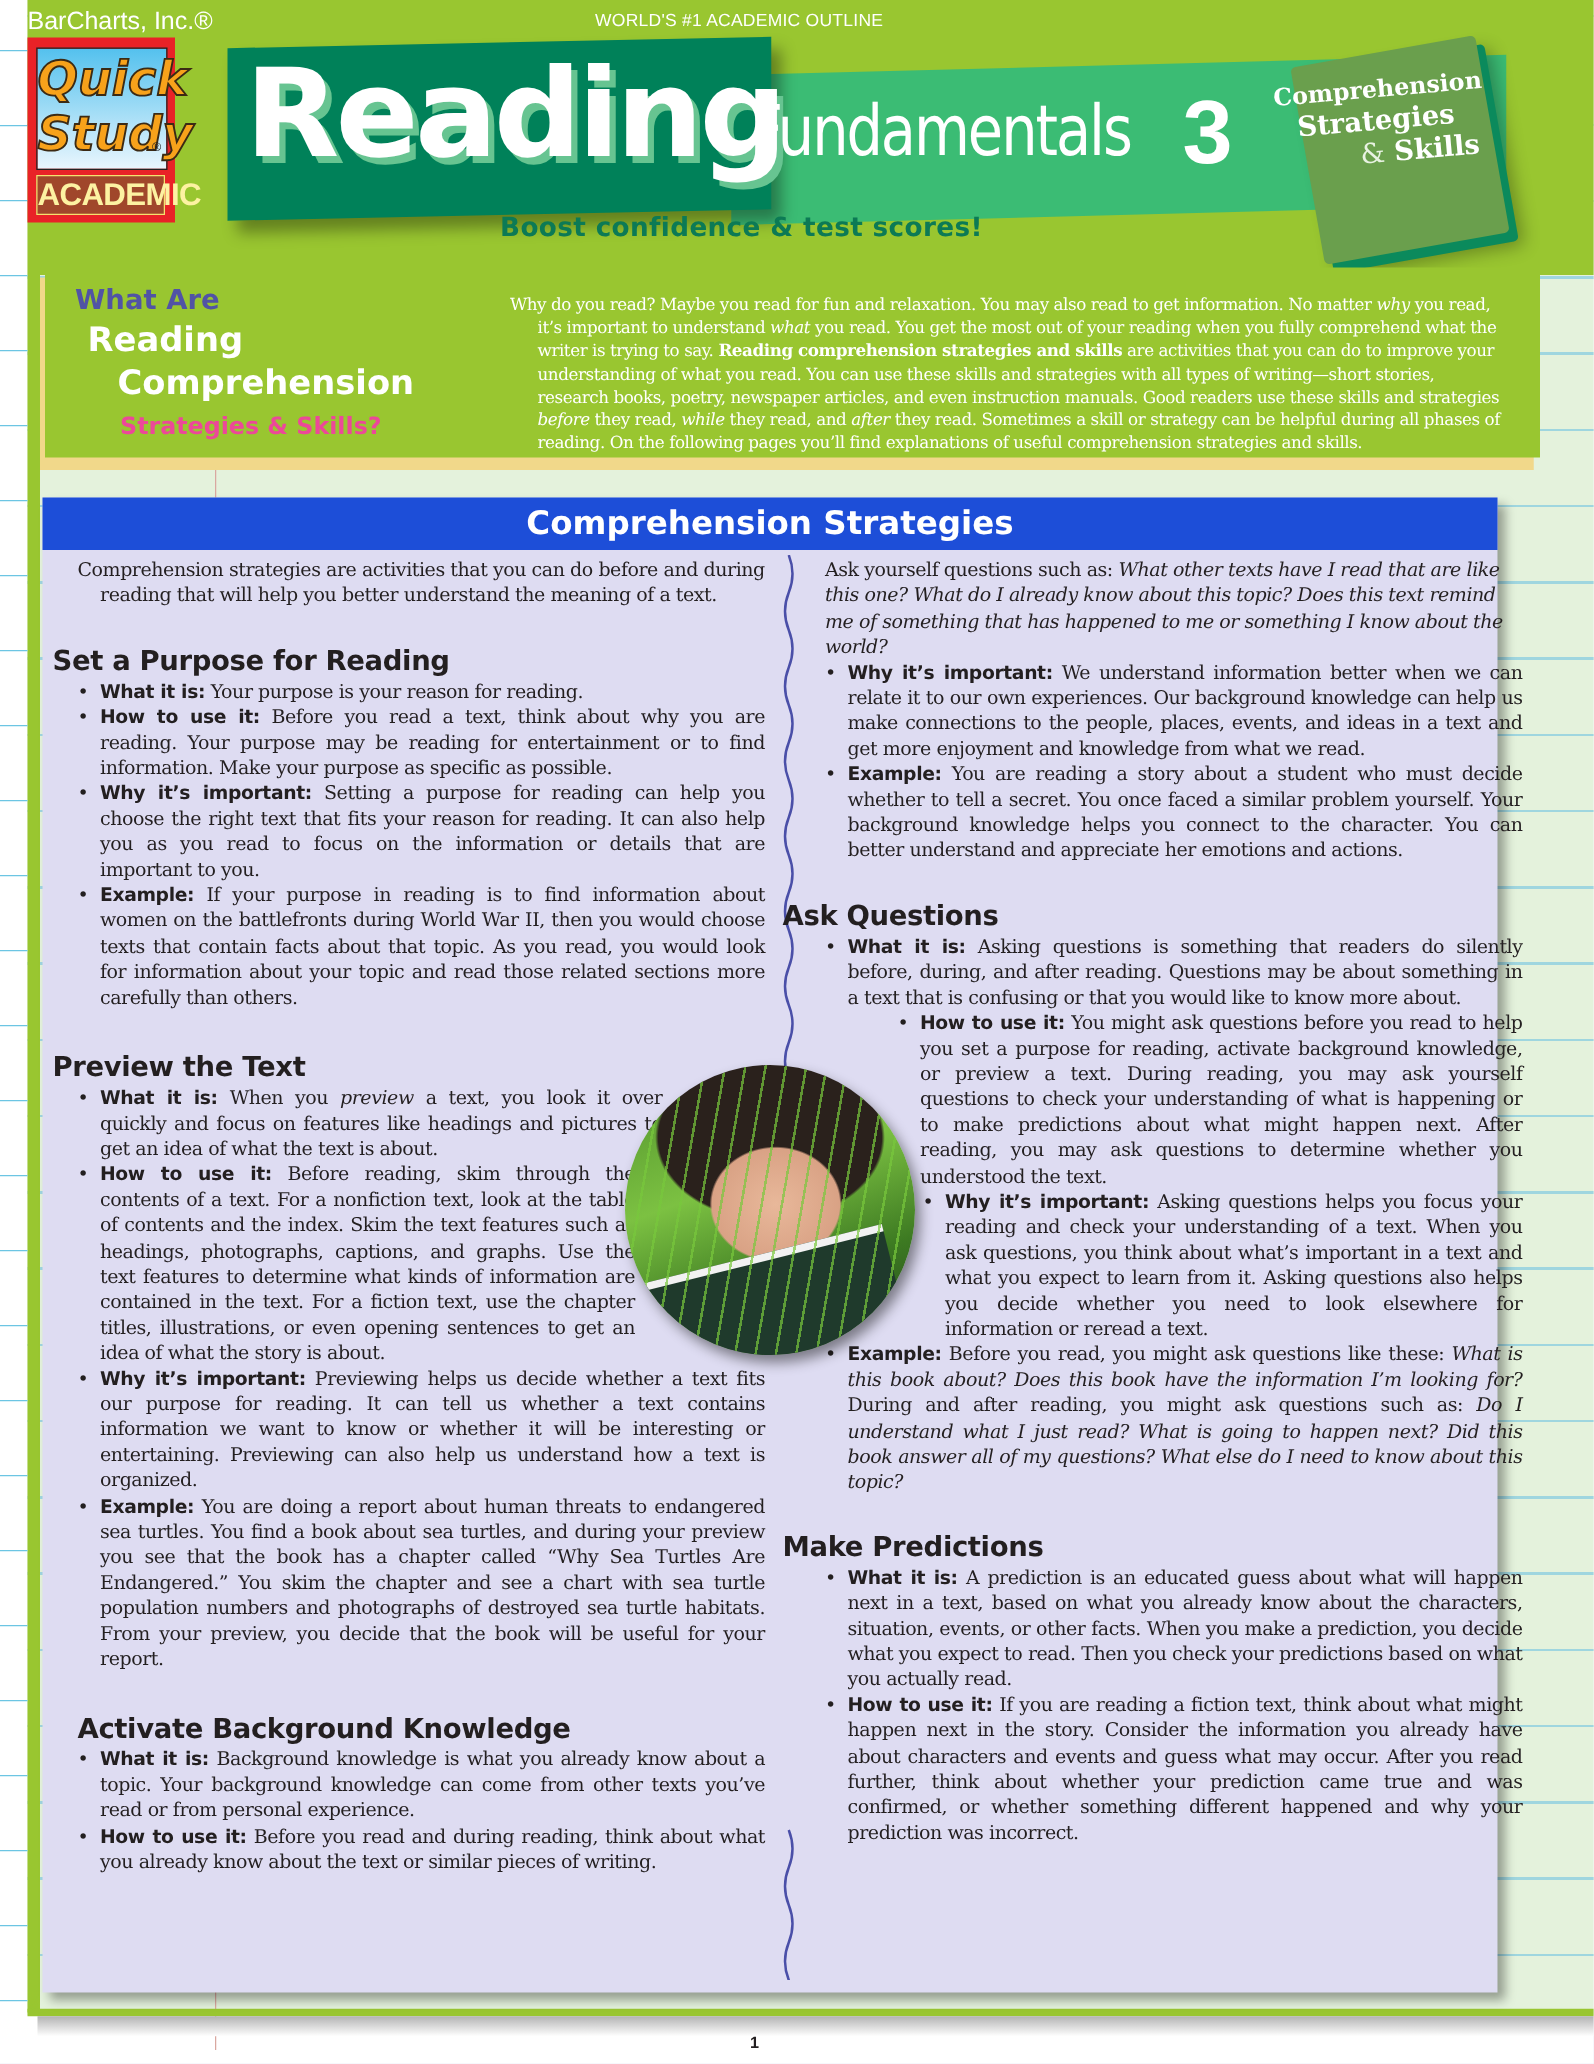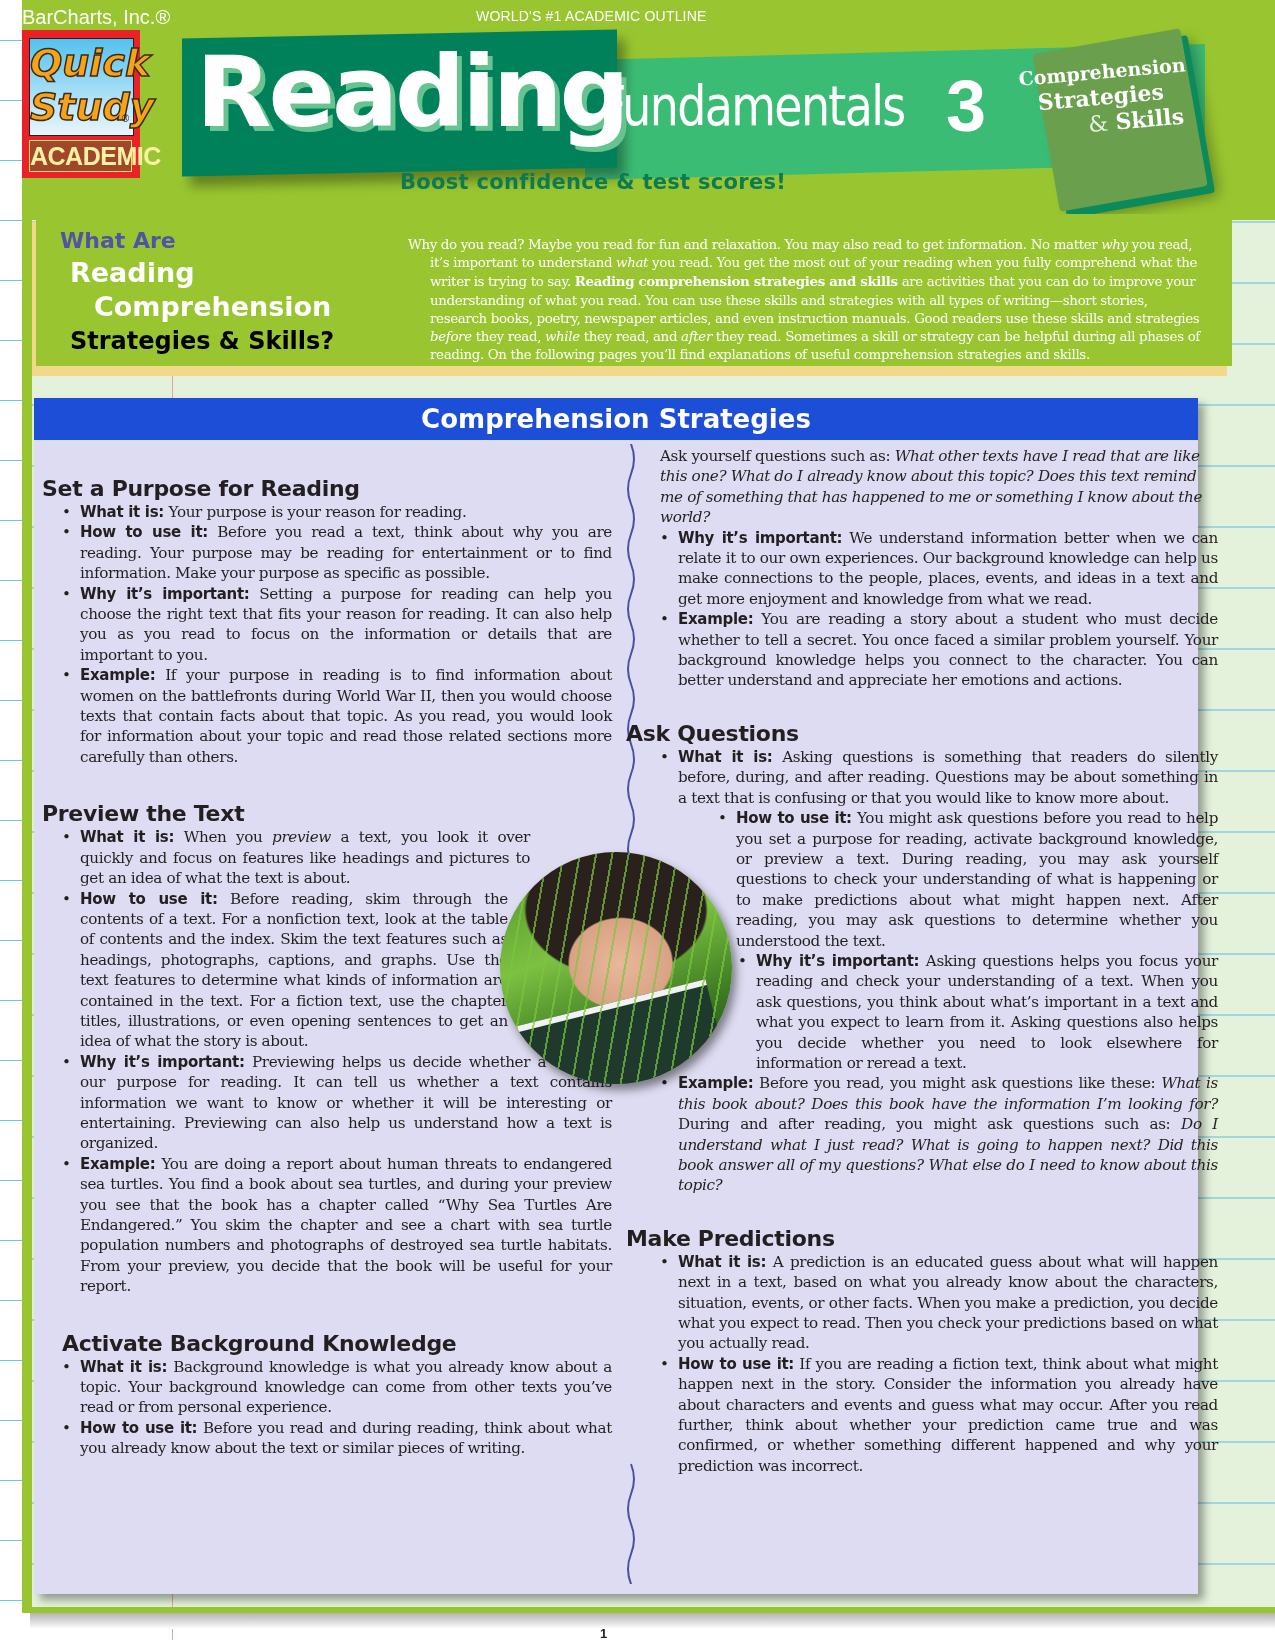--- a/index.html
+++ b/index.html
@@ -125,21 +125,21 @@
     position: absolute; left: 36px; top: 214px; width: 1196px; height: 152px;
     background: #99c630;
   }
   .intro-heading {
     position: absolute; left: 60px; top: 226px; font-family: "DejaVu Sans", sans-serif;
     font-weight: bold;
   }
   .intro-heading .w { display: block; color: #5153a5; font-size: 22px; line-height: 30px; font-weight: 700; }
   .intro-heading .r { display: block; color: #fff; font-size: 27px; line-height: 34px; margin-left: 10px; }
   .intro-heading .c { display: block; color: #fff; font-size: 27px; line-height: 34px; margin-left: 34px; }
-  .intro-heading .s { display: block; color: #000000; font-size: 24px; line-height: 34px; margin-left: 10px; text-align: center; }
+  .intro-heading .s { display: block; color: #ec4899; font-size: 19px; line-height: 34px; margin-left: 10px; text-align: center; }
   .intro-text {
     position: absolute; left: 408px; top: 222px; width: 792px; color: #ffffff;
     font-family: "DejaVu Serif", serif; font-size: 13.4px; line-height: 18.2px;
     text-indent: -22px; padding-left: 22px; box-sizing: border-box;
     letter-spacing: -0.35px;
     margin-top: 14px;
   }
 
   
   .panel {
@@ -272,20 +272,21 @@
 <div class="intro-text"><span>Why do you read? Maybe you read for fun and relaxation. You may also read to get information. No matter </span><span class="it">why</span><span> you read, it’s important to understand </span><span class="it">what</span><span> you read. You get the most out of your reading when you fully comprehend what the writer is trying to say. </span><span class="bd">Reading comprehension strategies and skills</span><span> are activities that you can do to improve your understanding of what you read. You can use these skills and strategies with all types of writing—short stories, research books, poetry, newspaper articles, and even instruction manuals. Good readers use these skills and strategies </span><span class="it">before</span><span> they read, </span><span class="it">while</span><span> they read, and </span><span class="it">after</span><span> they read. Sometimes a skill or strategy can be helpful during all phases of reading. On the following pages you’ll find explanations of useful comprehension strategies and skills.</span></div>
 
 <div class="panel"></div>
 <div class="panel-header">Comprehension Strategies</div>
 
 <svg class="divider" viewBox="0 0 14 1140" preserveAspectRatio="none">
   <path d="M7 0 q6 15 0 30 q-6 15 0 30 q6 15 0 30 q-6 15 0 30 q6 15 0 30 q-6 15 0 30 q6 15 0 30 q-6 15 0 30 q6 15 0 30 q-6 15 0 30 q6 15 0 30 q-6 15 0 30 q6 15 0 30 q-6 15 0 30 q6 15 0 30 m0 570 q6 15 0 30 q-6 15 0 30 q6 15 0 30 q-6 15 0 30 q6 15 0 30 q-6 15 0 30 q6 15 0 30 q-6 15 0 30 q6 15 0 30 q-6 15 0 30 q6 15 0 30 q-6 15 0 30 q6 15 0 30 q-6 15 0 30 q6 15 0 30 q-6 15 0 30" fill="none" stroke="#4a4fa8" stroke-width="2"></path>
 </svg>
 
 <div class="col col-left">
+  <p class="lead">Comprehension strategies are activities that you can do before and during reading that will help you better understand the meaning of a text.</p>
 
   <div style="height:30px"></div>
   <p class="h">Set a Purpose for Reading</p>
   <ul class="b">
     <li><span class="lbl">What it is:</span><span> Your purpose is your reason for reading.</span></li>
     <li><span class="lbl">How to use it:</span><span> Before you read a text, think about why you are reading. Your purpose may be reading for entertainment or to find information. Make your purpose as specific as possible.</span></li>
     <li><span class="lbl">Why it’s important:</span><span> Setting a purpose for reading can help you choose the right text that fits your reason for reading. It can also help you as you read to focus on the information or details that are important to you.</span></li>
     <li><span class="lbl">Example:</span><span> If your purpose in reading is to find information about women on the battlefronts during World War II, then you would choose texts that contain facts about that topic. As you read, you would look for information about your topic and read those related sections more carefully than others.</span></li>
   </ul>
 

